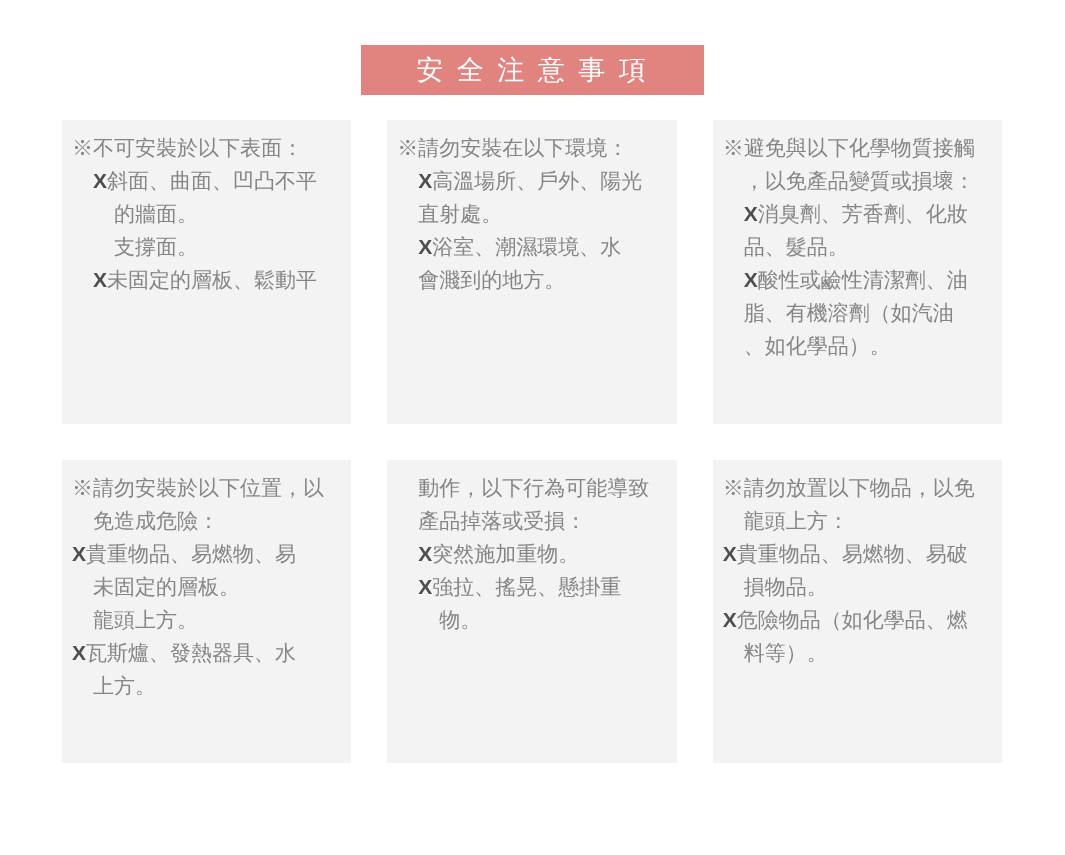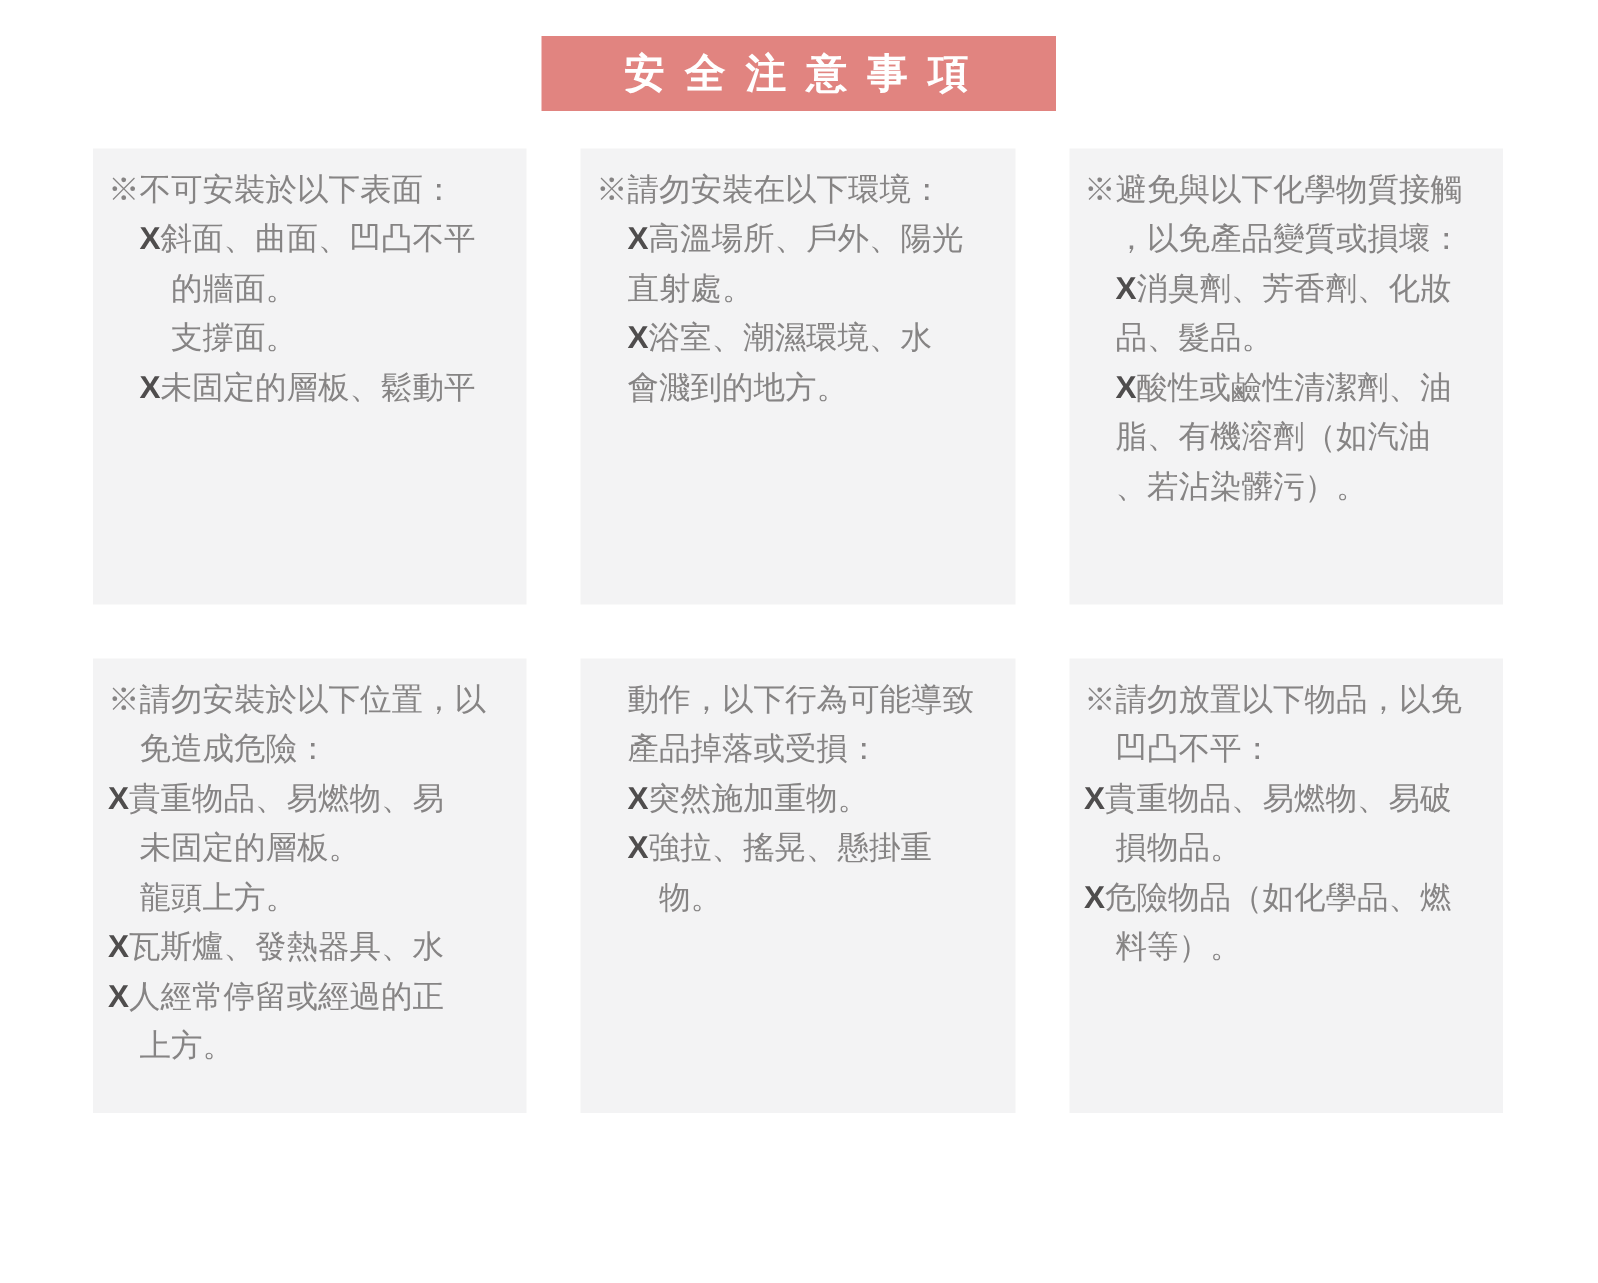--- a/index.html
+++ b/index.html
@@ -20,25 +20,25 @@
   .page {
     position: relative;
     width: 1065px;
     height: 855px;
     background: #ffffff;
     overflow: hidden;
   }
   .banner {
     width: 343px;
     height: 50px;
-    margin: 24px auto 0 auto;
+    margin: 45px auto 0 auto;
     background: var(--banner-bg);
     color: var(--banner-text);
     font-size: 27px;
-    font-weight: bold;
+    font-weight: normal;
     letter-spacing: 3px;
     text-align: center;
     line-height: 50px;
   }
   .grid {
     width: 940px;
     margin: 25px 0 0 62px;
     display: grid;
     grid-template-columns: 1fr 1fr 1fr;
     grid-template-rows: 304px 303px;
@@ -95,42 +95,41 @@
         <div class="tline">　<span class="x-mark">X</span>浴室、潮濕環境、水</div>
         <div class="tline">　會濺到的地方。</div>
       </div>
     <div class="box">
         <div class="tline">※避免與以下化學物質接觸</div>
         <div class="tline">　，以免產品變質或損壞：</div>
         <div class="tline">　<span class="x-mark">X</span>消臭劑、芳香劑、化妝</div>
         <div class="tline">　品、髮品。</div>
         <div class="tline">　<span class="x-mark">X</span>酸性或鹼性清潔劑、油</div>
         <div class="tline">　脂、有機溶劑（如汽油</div>
-        <div class="tline">　、若沾染髒污）。</div>
+        <div class="tline">　、如化學品）。</div>
       </div>
     <div class="box">
         <div class="tline">※請勿安裝於以下位置，以</div>
         <div class="tline">　免造成危險：</div>
         <div class="tline"><span class="x-mark">X</span>貴重物品、易燃物、易</div>
         <div class="tline">　未固定的層板。</div>
         <div class="tline">　龍頭上方。</div>
         <div class="tline"><span class="x-mark">X</span>瓦斯爐、發熱器具、水</div>
-        <div class="tline"><span class="x-mark">X</span>人經常停留或經過的正</div>
         <div class="tline">　上方。</div>
       </div>
     <div class="box">
         <div class="tline">　動作，以下行為可能導致</div>
         <div class="tline">　產品掉落或受損：</div>
         <div class="tline">　<span class="x-mark">X</span>突然施加重物。</div>
         <div class="tline">　<span class="x-mark">X</span>強拉、搖晃、懸掛重</div>
         <div class="tline">　　物。</div>
       </div>
     <div class="box">
         <div class="tline">※請勿放置以下物品，以免</div>
-        <div class="tline">　凹凸不平：</div>
+        <div class="tline">　龍頭上方：</div>
         <div class="tline"><span class="x-mark">X</span>貴重物品、易燃物、易破</div>
         <div class="tline">　損物品。</div>
         <div class="tline"><span class="x-mark">X</span>危險物品（如化學品、燃</div>
         <div class="tline">　料等）。</div>
       </div>
   </div>
 
 
 </div>
 

